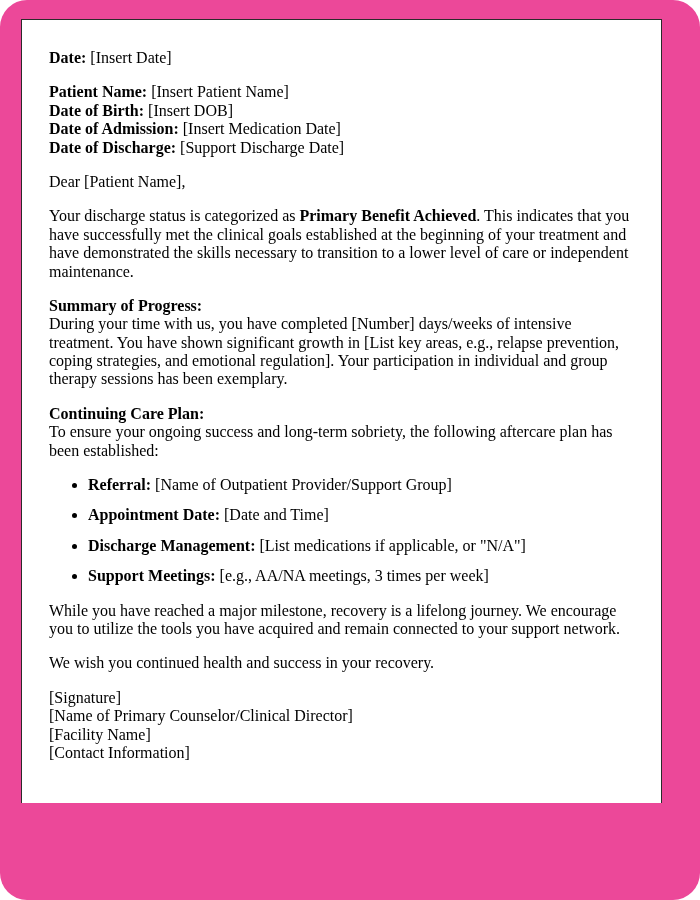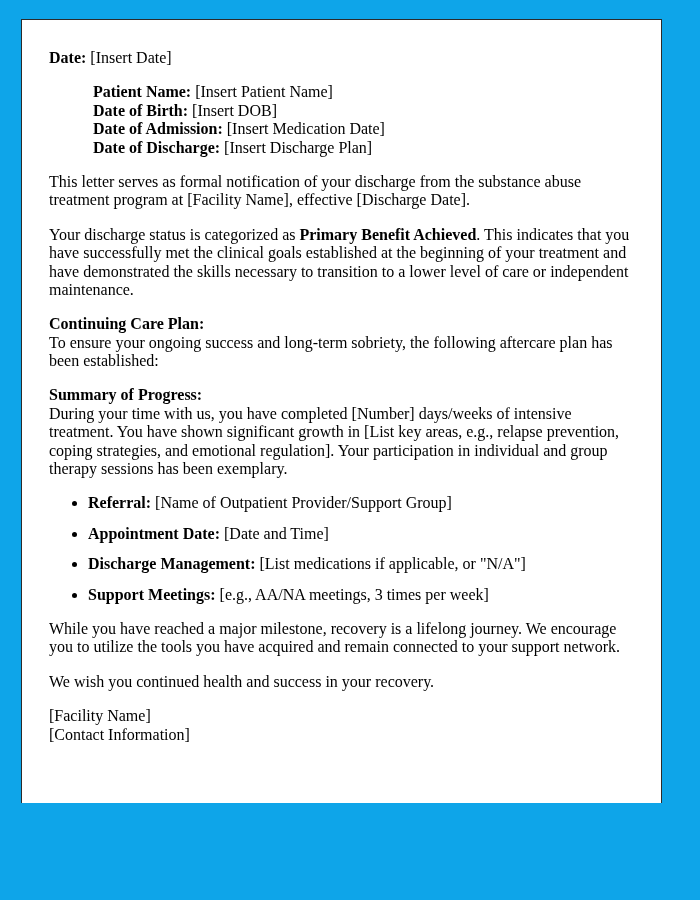--- a/index.html
+++ b/index.html
@@ -4,22 +4,23 @@
 <style>
   html, body {
     margin: 0;
     padding: 0;
     background: #ffffff;
   }
   .viewport {
     position: relative;
     width: 700px;
     height: 900px;
-    background: #0ea5e9;
+    background: #ec4899;
     overflow: hidden;
+    border-radius: 27px;
   }
   .letter-page {
     position: absolute;
     left: 21px;
     top: 19px;
     width: 641px;
     height: 784px;
     box-sizing: border-box;
     border: 1px solid #2b2b2b;
     border-bottom: none;
@@ -36,21 +37,20 @@
   }
   .b {
     font-weight: bold;
   }
   .block-heading {
     display: block;
     font-weight: bold;
   }
   .info-line {
     display: block;
-    margin-left: 44px;
   }
   .care-list {
     margin: 16px 0;
     padding-left: 27px;
     list-style-type: disc;
   }
   .care-list li {
     margin: 12px;
   }
   .sig-line {
@@ -71,39 +71,39 @@
       <span class="info-line">
         <span class="b">Patient Name:</span><span> [Insert Patient Name]</span>
       </span>
       <span class="info-line">
         <span class="b">Date of Birth:</span><span> [Insert DOB]</span>
       </span>
       <span class="info-line">
         <span class="b">Date of Admission:</span><span> [Insert Medication Date]</span>
       </span>
       <span class="info-line">
-        <span class="b">Date of Discharge:</span><span> [Insert Discharge Plan]</span>
+        <span class="b">Date of Discharge:</span><span> [Support Discharge Date]</span>
       </span>
     </p>
 
+    <p class="para">Dear [Patient Name],</p>
 
-    <p class="para">This letter serves as formal notification of your discharge from the substance abuse treatment program at [Facility Name], effective [Discharge Date].</p>
 
     <p class="para">
       <span>Your discharge status is categorized as </span><span class="b">Primary Benefit Achieved</span><span>. This indicates that you have successfully met the clinical goals established at the beginning of your treatment and have demonstrated the skills necessary to transition to a lower level of care or independent maintenance.</span>
     </p>
 
     <p class="para">
-      <span class="block-heading">Continuing Care Plan:</span>
-      <span>To ensure your ongoing success and long-term sobriety, the following aftercare plan has been established:</span>
+      <span class="block-heading">Summary of Progress:</span>
+      <span>During your time with us, you have completed [Number] days/weeks of intensive treatment. You have shown significant growth in [List key areas, e.g., relapse prevention, coping strategies, and emotional regulation]. Your participation in individual and group therapy sessions has been exemplary.</span>
     </p>
 
     <p class="para">
-      <span class="block-heading">Summary of Progress:</span>
-      <span>During your time with us, you have completed [Number] days/weeks of intensive treatment. You have shown significant growth in [List key areas, e.g., relapse prevention, coping strategies, and emotional regulation]. Your participation in individual and group therapy sessions has been exemplary.</span>
+      <span class="block-heading">Continuing Care Plan:</span>
+      <span>To ensure your ongoing success and long-term sobriety, the following aftercare plan has been established:</span>
     </p>
 
     <ul class="care-list">
       <li>
         <span class="b">Referral:</span><span> [Name of Outpatient Provider/Support Group]</span>
       </li>
       <li>
         <span class="b">Appointment Date:</span><span> [Date and Time]</span>
       </li>
       <li>
@@ -113,18 +113,20 @@
         <span class="b">Support Meetings:</span><span> [e.g., AA/NA meetings, 3 times per week]</span>
       </li>
     </ul>
 
     <p class="para">While you have reached a major milestone, recovery is a lifelong journey. We encourage you to utilize the tools you have acquired and remain connected to your support network.</p>
 
     <p class="para">We wish you continued health and success in your recovery.</p>
 
 
     <p class="para">
+      <span class="sig-line">[Signature]</span>
+      <span class="sig-line">[Name of Primary Counselor/Clinical Director]</span>
       <span class="sig-line">[Facility Name]</span>
       <span class="sig-line">[Contact Information]</span>
     </p>
 
   </div>
 </div>
 
 </body></html>

